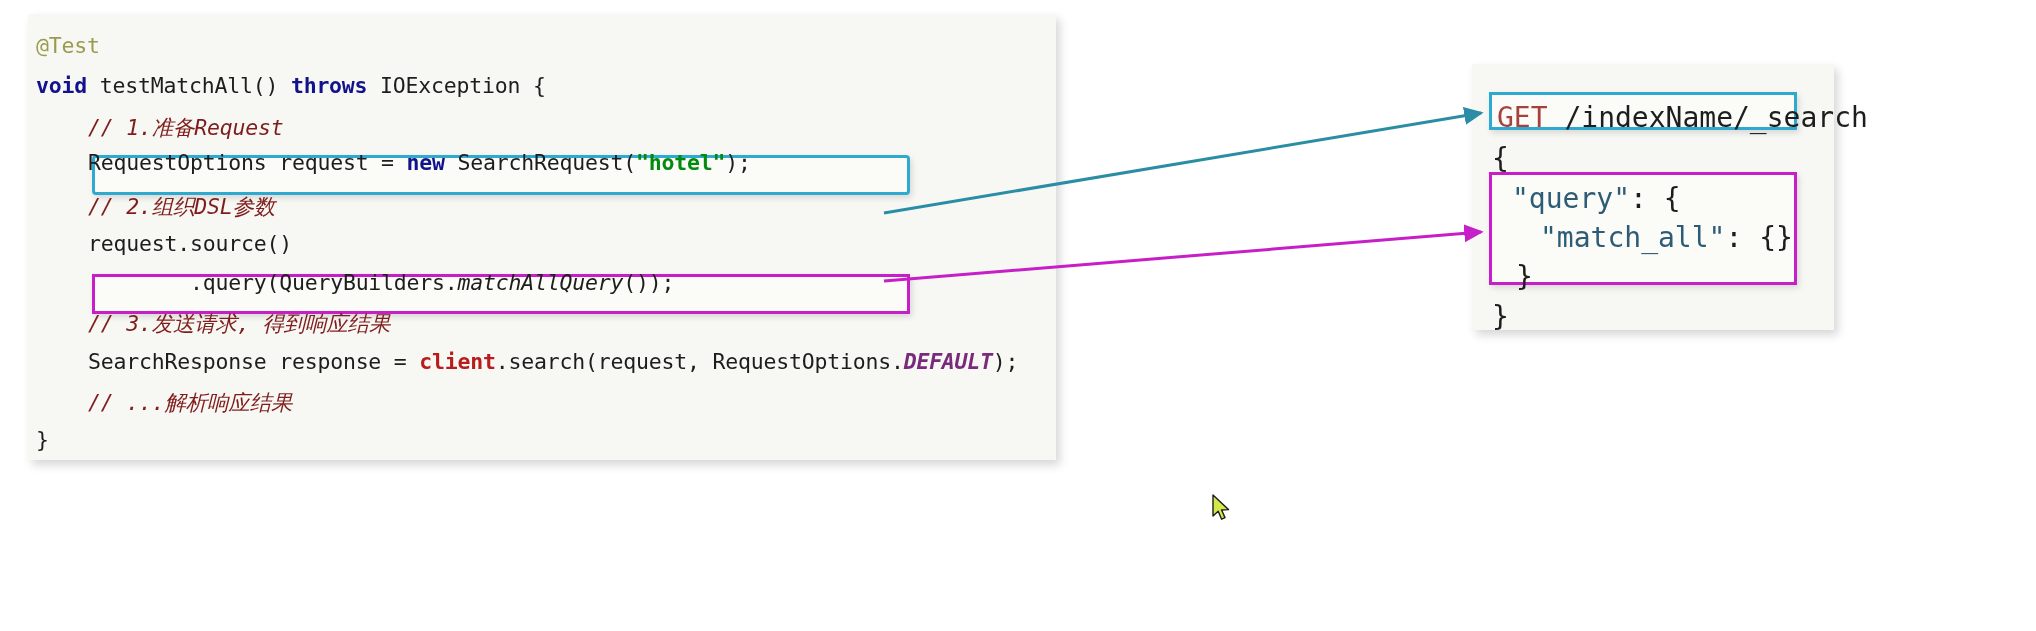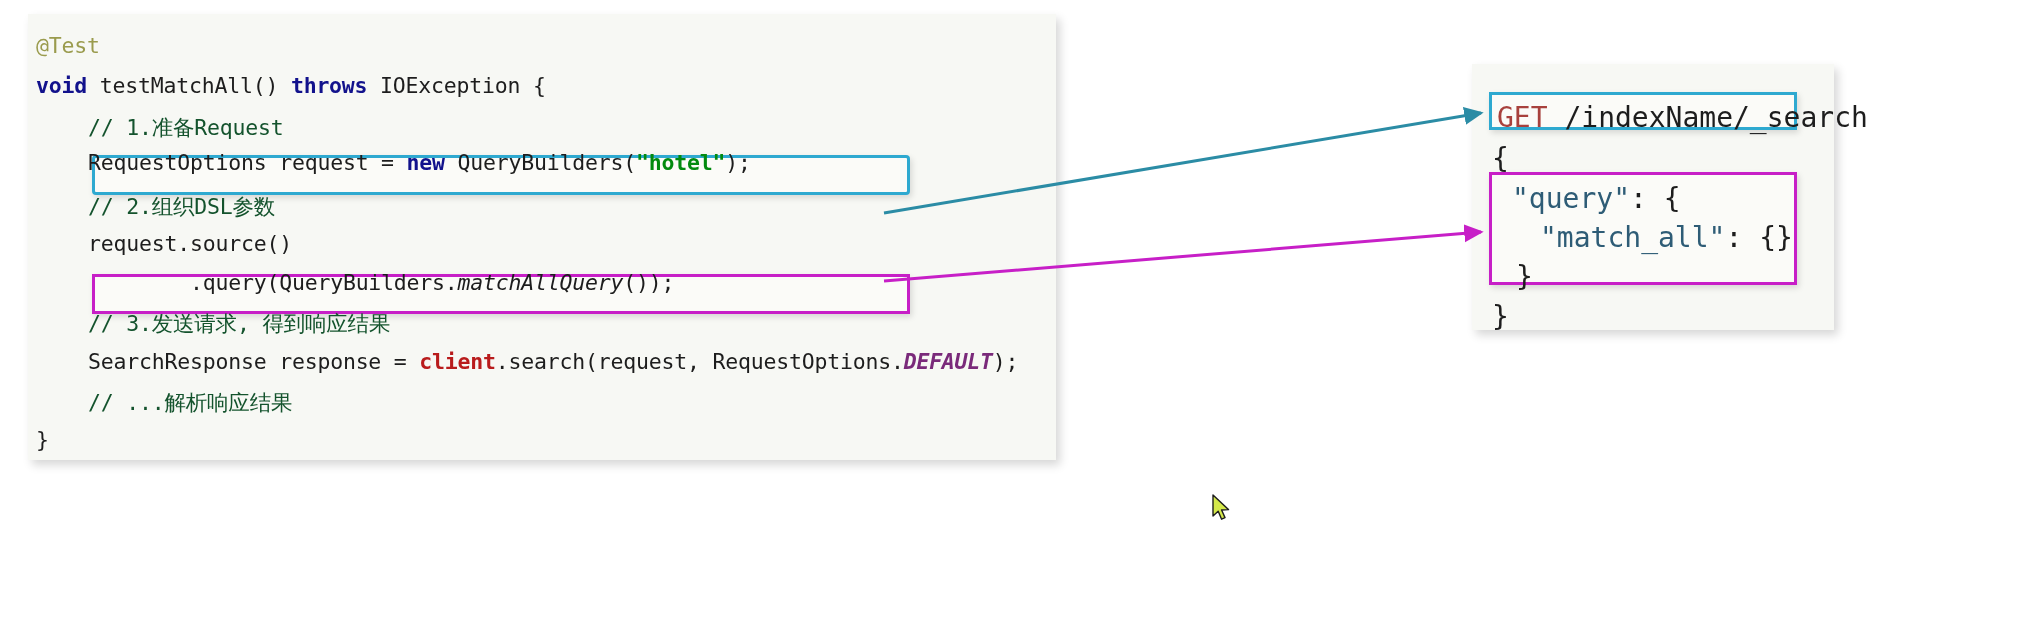--- a/index.html
+++ b/index.html
@@ -50,21 +50,21 @@
   .ln-comment2   { left: 88px; top: 192px; }
   .ln-source     { left: 88px; top: 231px; }
   .ln-query      { left: 88px; top: 270px; }
   .ln-comment3   { left: 88px; top: 309px; }
   .ln-response   { left: 88px; top: 349px; }
   .ln-comment4   { left: 88px; top: 388px; }
   .ln-closebrace { left: 36px; top: 427px; }
 
   .kw       { color: #12128c; font-weight: bold; }
   .str      { color: #028a0f; font-weight: bold; }
-  .cmt      { color: #14532d; }
+  .cmt      { color: #7f1d1d; font-style: italic; }
   .field    { color: #b91c1c; font-weight: bold; margin-top: 40px; }
   .constant { color: #7a2a7a; font-weight: bold; font-style: italic; }
   .method-i { font-style: italic; }
 
   
   .hl-box {
     position: absolute;
     background: #fbfbf8;
     box-sizing: border-box;
   }
@@ -154,21 +154,21 @@
   <div class="hl-box" id="hl-query"></div>
 
 </div>
 
 <div class="code-line ln-annotation">@Test</div>
 
 <div class="code-line ln-signature"><span class="kw">void</span><span> testMatchAll() </span><span class="kw">throws</span><span> IOException {</span></div>
 
 <div class="code-line ln-comment1 cmt">// 1.准备Request</div>
 
-<div class="code-line ln-request"><span>RequestOptions request = </span><span class="kw">new</span><span> QueryBuilders(</span><span class="str">"hotel"</span><span>);</span></div>
+<div class="code-line ln-request"><span>RequestOptions request = </span><span class="kw">new</span><span> SearchRequest(</span><span class="str">"hotel"</span><span>);</span></div>
 
 <div class="code-line ln-comment2 cmt">// 2.组织DSL参数</div>
 
 <div class="code-line ln-source">request.source()</div>
 
 <div class="code-line ln-query"><span>        .query(QueryBuilders.</span><span class="method-i">matchAllQuery</span><span>());</span></div>
 
 <div class="code-line ln-comment3 cmt">// 3.发送请求, 得到响应结果</div>
 
 <div class="code-line ln-response"><span>SearchResponse response = </span><span class="field">client</span><span>.search(request, RequestOptions.</span><span class="constant">DEFAULT</span><span>);</span></div>

